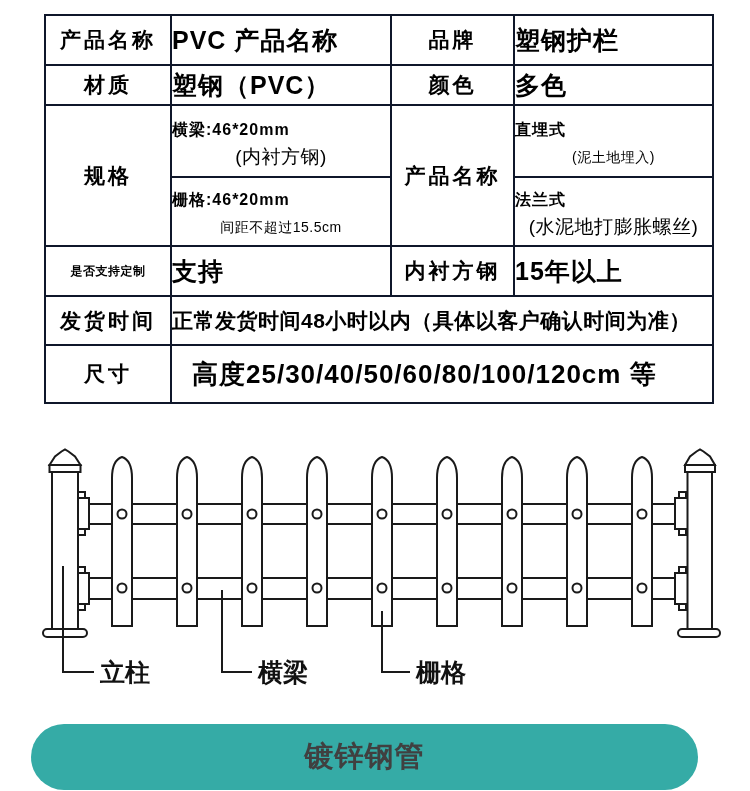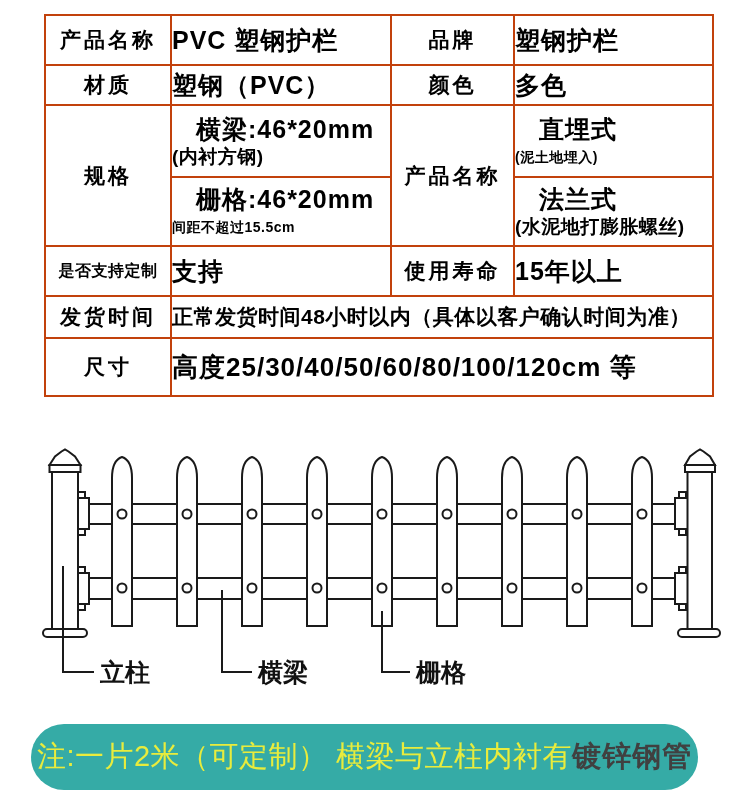--- a/index.html
+++ b/index.html
@@ -20,57 +20,57 @@
   table.spec {
     position: absolute;
     left: 44px;
     top: 14px;
     width: 668px;
     border-collapse: collapse;
     table-layout: fixed;
     color: #000;
   }
   table.spec td {
-    border: 2px solid #c2410c;
+    border: 2px solid #0f172a;
     padding: 0;
     vertical-align: middle;
     overflow: hidden;
   }
   td.lbl {
     text-align: center;
     font-weight: bold;
     font-size: 21px;
     letter-spacing: 3px;
     white-space: nowrap;
   }
-  td.lbl.tight { font-size: 16px; letter-spacing: 0.5px; }
+  td.lbl.tight { font-size: 12px; letter-spacing: 0.5px; }
   td.val {
     text-align: left;
     padding-left: 11px;
     font-weight: bold;
     font-size: 25px;
     letter-spacing: 1px;
     white-space: nowrap;
   }
   td.val .main {
     font-weight: bold;
-    font-size: 25px;
+    font-size: 16px;
     line-height: 31px;
     letter-spacing: 1px;
-    margin-left: 24px;
   }
   td.val .sub {
-    font-weight: bold;
+    font-weight: normal;
     font-size: 19px;
     line-height: 24px;
     letter-spacing: 0.5px;
+    text-align: center;
   }
   td.val .sub.big { font-size: 14px; }
   td.val.mid { font-size: 21px; letter-spacing: 0.5px; margin-left: 28px; }
-  td.val.large { font-size: 26px; }
+  td.val.large { font-size: 26px; padding-left: 20px; }
 
   
   svg#fence {
     position: absolute;
     left: 0;
     top: 430px;
   }
   .line { fill: #ffffff; stroke: #1a1a1a; stroke-width: 2; }
   .stroke-only { fill: none; stroke: #1a1a1a; stroke-width: 2; }
   text.diagram-label {
@@ -115,21 +115,21 @@
   <table class="spec">
     <colgroup>
       <col style="width:126px">
       <col style="width:220px">
       <col style="width:123px">
       <col style="width:199px">
     </colgroup>
     <tbody>
         <tr style="height:50px">
       <td class="lbl">产品名称</td>
-      <td class="val">PVC 塑钢护栏</td>
+      <td class="val">PVC 产品名称</td>
       <td class="lbl">品牌</td>
       <td class="val">塑钢护栏</td>
     </tr>
     <tr style="height:40px">
       <td class="lbl">材质</td>
       <td class="val">塑钢（PVC）</td>
       <td class="lbl">颜色</td>
       <td class="val">多色</td>
     </tr>
     <tr style="height:72px">
@@ -150,24 +150,24 @@
         <div class="sub big">间距不超过15.5cm</div>
       </td>
       <td class="val">
         <div class="main">法兰式</div>
         <div class="sub">(水泥地打膨胀螺丝)</div>
       </td>
     </tr>
     <tr style="height:50px">
       <td class="lbl tight">是否支持定制</td>
       <td class="val">支持</td>
-      <td class="lbl">使用寿命</td>
+      <td class="lbl">内衬方钢</td>
       <td class="val">15年以上</td>
     </tr>
-    <tr style="height:42px">
+    <tr style="height:49px">
       <td class="lbl">发货时间</td>
       <td class="val mid" colspan="3">正常发货时间48小时以内（具体以客户确认时间为准）</td>
     </tr>
     <tr style="height:58px">
       <td class="lbl">尺寸</td>
       <td class="val large" colspan="3">高度25/30/40/50/60/80/100/120cm 等</td>
     </tr>
   </tbody>
     </table>
 
@@ -258,17 +258,16 @@
     <polyline class="stroke-only" points="63,566 63,672 94,672"></polyline>
     <polyline class="stroke-only" points="222,590 222,672 252,672"></polyline>
     <polyline class="stroke-only" points="382,611 382,672 410,672"></polyline>
 
     <text class="diagram-label" x="100" y="681">立柱</text>
     <text class="diagram-label" x="258" y="681">横梁</text>
     <text class="diagram-label" x="416" y="681">栅格</text>
   </svg>
 
   <div id="note-pill">
-    <span class="note-text">注:一片2米（可定制） 横梁与立柱内衬有</span>
       <span class="note-strong">镀锌钢管</span>
   </div>
 
 </div>
 
 </body></html>

